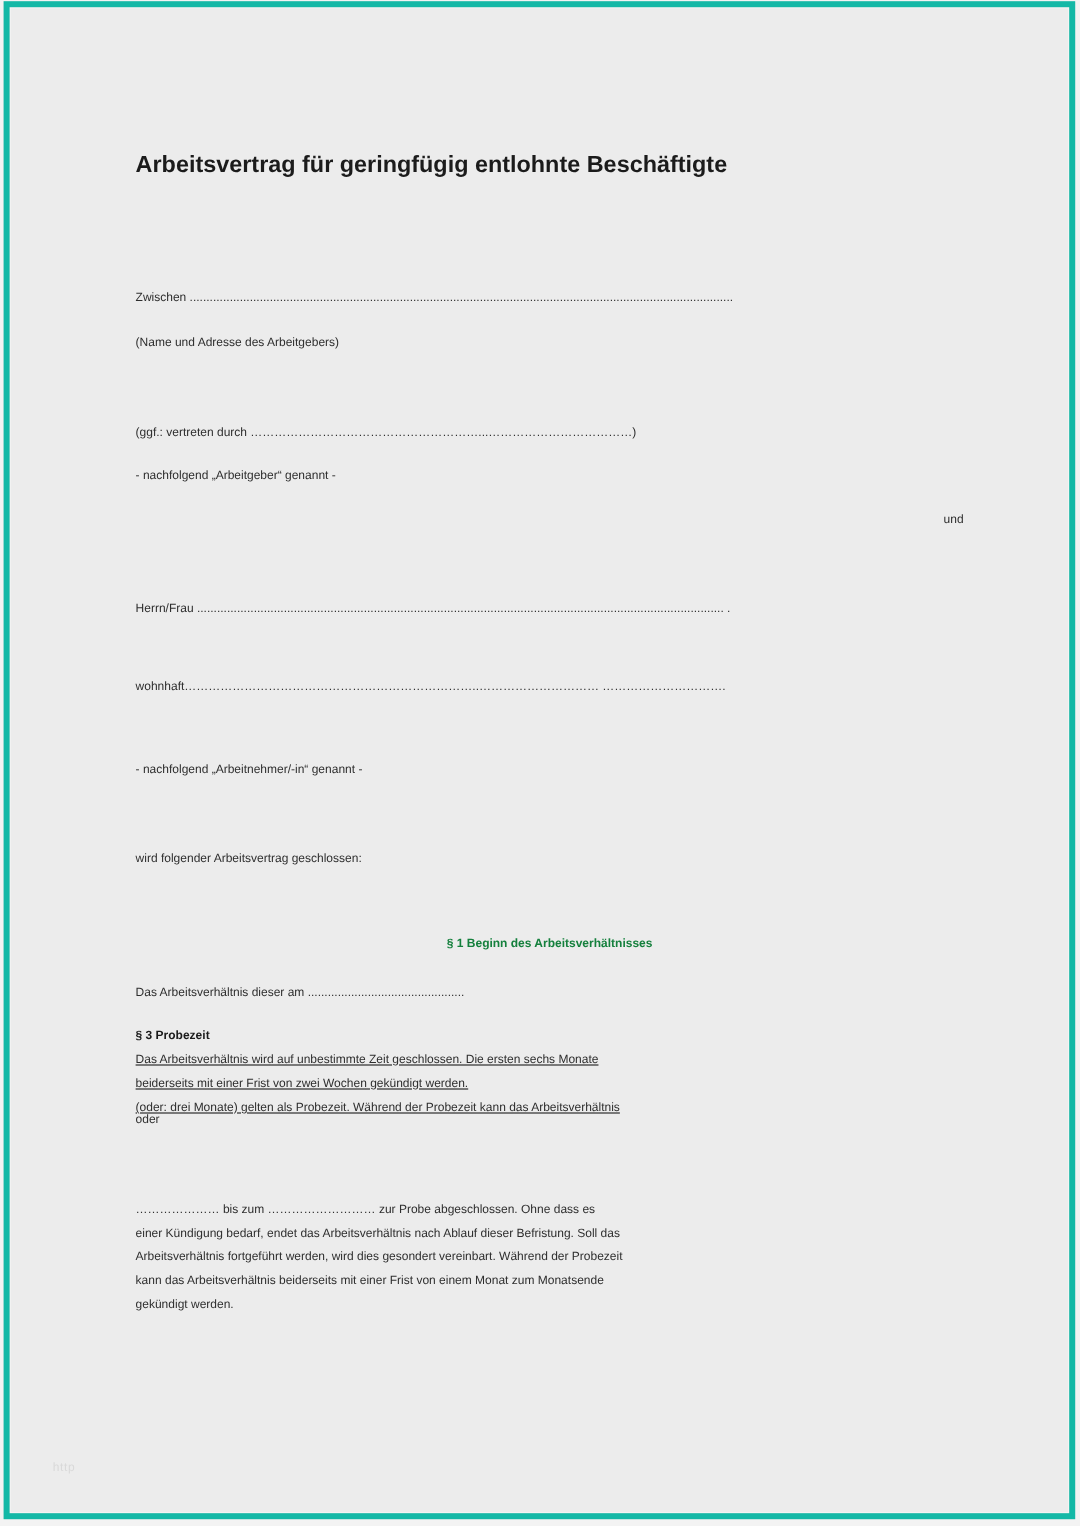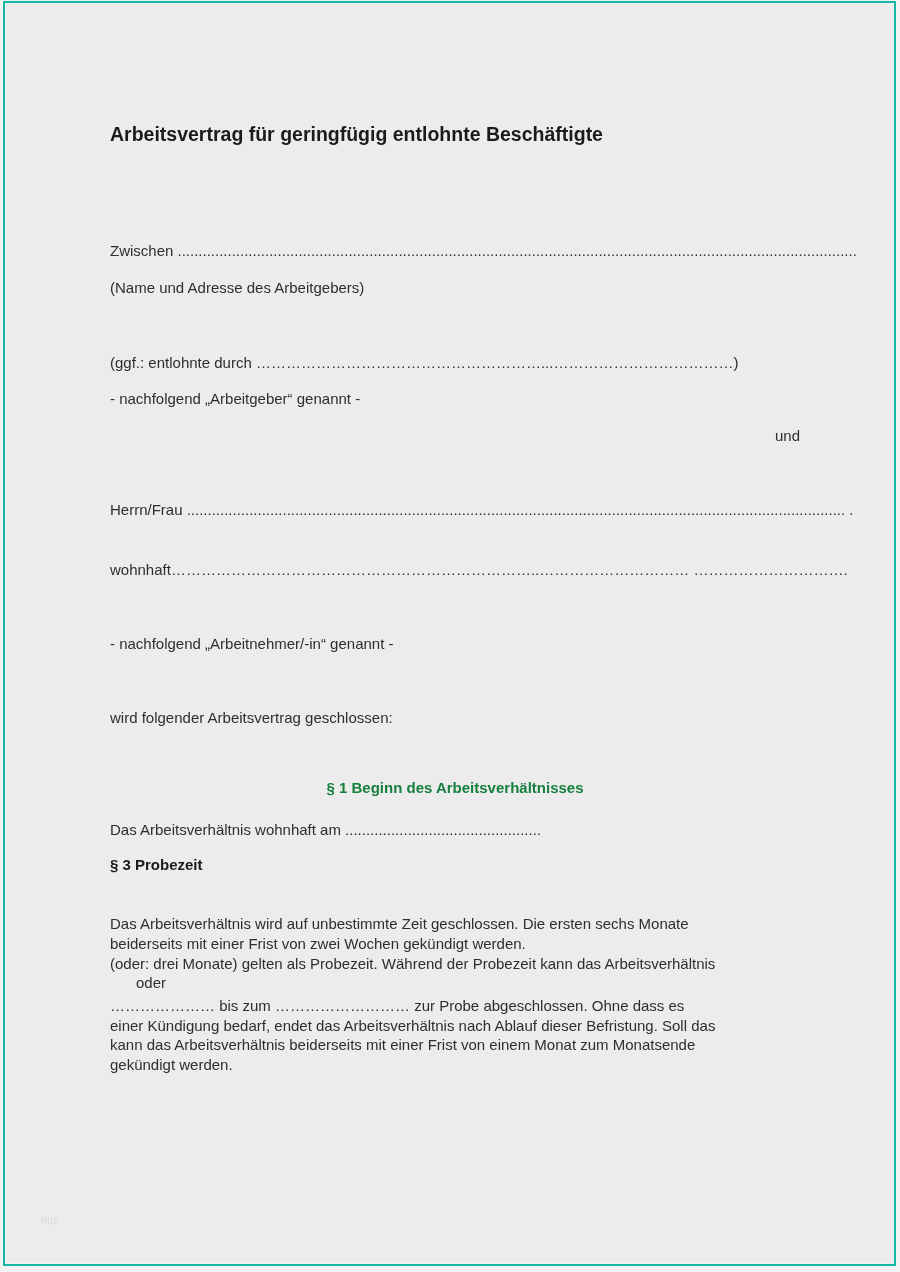--- a/index.html
+++ b/index.html
@@ -7,28 +7,28 @@
     width: 900px; height: 1272px;
     background: #f3f3f3;
     font-family: "Liberation Sans", sans-serif;
     overflow: hidden;
     position: relative;
   }
   .page {
     position: absolute;
     left: 3px; top: 1px; right: 4px; bottom: 6px;
     background: #ececec;
-    border: 2px solid #14b8a6;
+    border: 5px solid #14b8a6;
     box-shadow: inset 0 0 0 1px rgba(255,255,255,0.4);
   }
   .doc-block {
     position: absolute;
     left: 105px;
     width: 690px;
-    font-size: 15px;
+    font-size: 10px;
     line-height: 20px;
     color: #2e2e2e;
     white-space: nowrap;
   }
   .doc-title {
     font-size: 19.5px;
     line-height: 24px;
     font-weight: bold;
     color: #1b1b1b;
   }
@@ -56,53 +56,54 @@
 <body>
 
 <div class="page">
 
   <h1 class="doc-block doc-title" style="top:106px;">Arbeitsvertrag für geringfügig entlohnte Beschäftigte</h1>
 
   <p class="doc-block" style="top:223px;">Zwischen ...................................................................................................................................................................</p>
 
   <p class="doc-block" style="top:260px;">(Name und Adresse des Arbeitgebers)</p>
 
-  <p class="doc-block" style="top:335px;">(ggf.: entlohnte durch …………………………………………………...………………………………)</p>
+  <p class="doc-block" style="top:335px;">(ggf.: vertreten durch …………………………………………………...………………………………)</p>
 
   <p class="doc-block" style="top:371px;">- nachfolgend „Arbeitgeber“ genannt -</p>
 
   <p class="doc-block" style="top:408px;text-align:right;">und</p>
 
   <p class="doc-block" style="top:482px;">Herrn/Frau .............................................................................................................................................................. .</p>
 
   <div class="doc-block lh26" style="top:554px;">
     <span class="pline">wohnhaft………………………………………………………………..…………………………</span>
     <span class="pline">………………………….</span>
   </div>
 
   <p class="doc-block" style="top:616px;">- nachfolgend „Arbeitnehmer/-in“ genannt -</p>
 
   <p class="doc-block" style="top:690px;">wird folgender Arbeitsvertrag geschlossen:</p>
 
   <h2 class="doc-block heading-center" style="top:763px;">§ 1 Beginn des Arbeitsverhältnisses</h2>
 
-  <p class="doc-block" style="top:802px;">Das Arbeitsverhältnis wohnhaft am  ...............................................</p>
+  <p class="doc-block" style="top:802px;">Das Arbeitsverhältnis dieser am  ...............................................</p>
 
   <h2 class="doc-block heading-left" style="top:840px;">§ 3 Probezeit</h2>
 
-  <div class="doc-block para" style="top:911px;">
+  <div class="doc-block para" style="top:868px;text-decoration:underline;">
     <span class="pline">Das Arbeitsverhältnis wird auf unbestimmte Zeit geschlossen. Die ersten sechs Monate</span>
     <span class="pline">beiderseits mit einer Frist von zwei Wochen gekündigt werden.</span>
     <span class="pline">(oder: drei Monate) gelten als Probezeit. Während der Probezeit kann das Arbeitsverhältnis</span>
   </div>
 
-  <p class="doc-block" style="top:955px;margin-left:26px;">oder</p>
+  <p class="doc-block" style="top:908px;">oder</p>
 
   <div class="doc-block para lh196" style="top:993px;">
     <span class="pline">…………………  bis zum  ………………………  zur Probe abgeschlossen. Ohne dass es</span>
     <span class="pline">einer Kündigung bedarf, endet das Arbeitsverhältnis nach Ablauf dieser Befristung. Soll das</span>
+    <span class="pline">Arbeitsverhältnis fortgeführt werden, wird dies gesondert vereinbart. Während der Probezeit</span>
     <span class="pline">kann das Arbeitsverhältnis beiderseits mit einer Frist von einem Monat zum Monatsende</span>
     <span class="pline">gekündigt werden.</span>
   </div>
 
   <div class="watermark">http</div>
 
 </div>
 
 </body></html>

